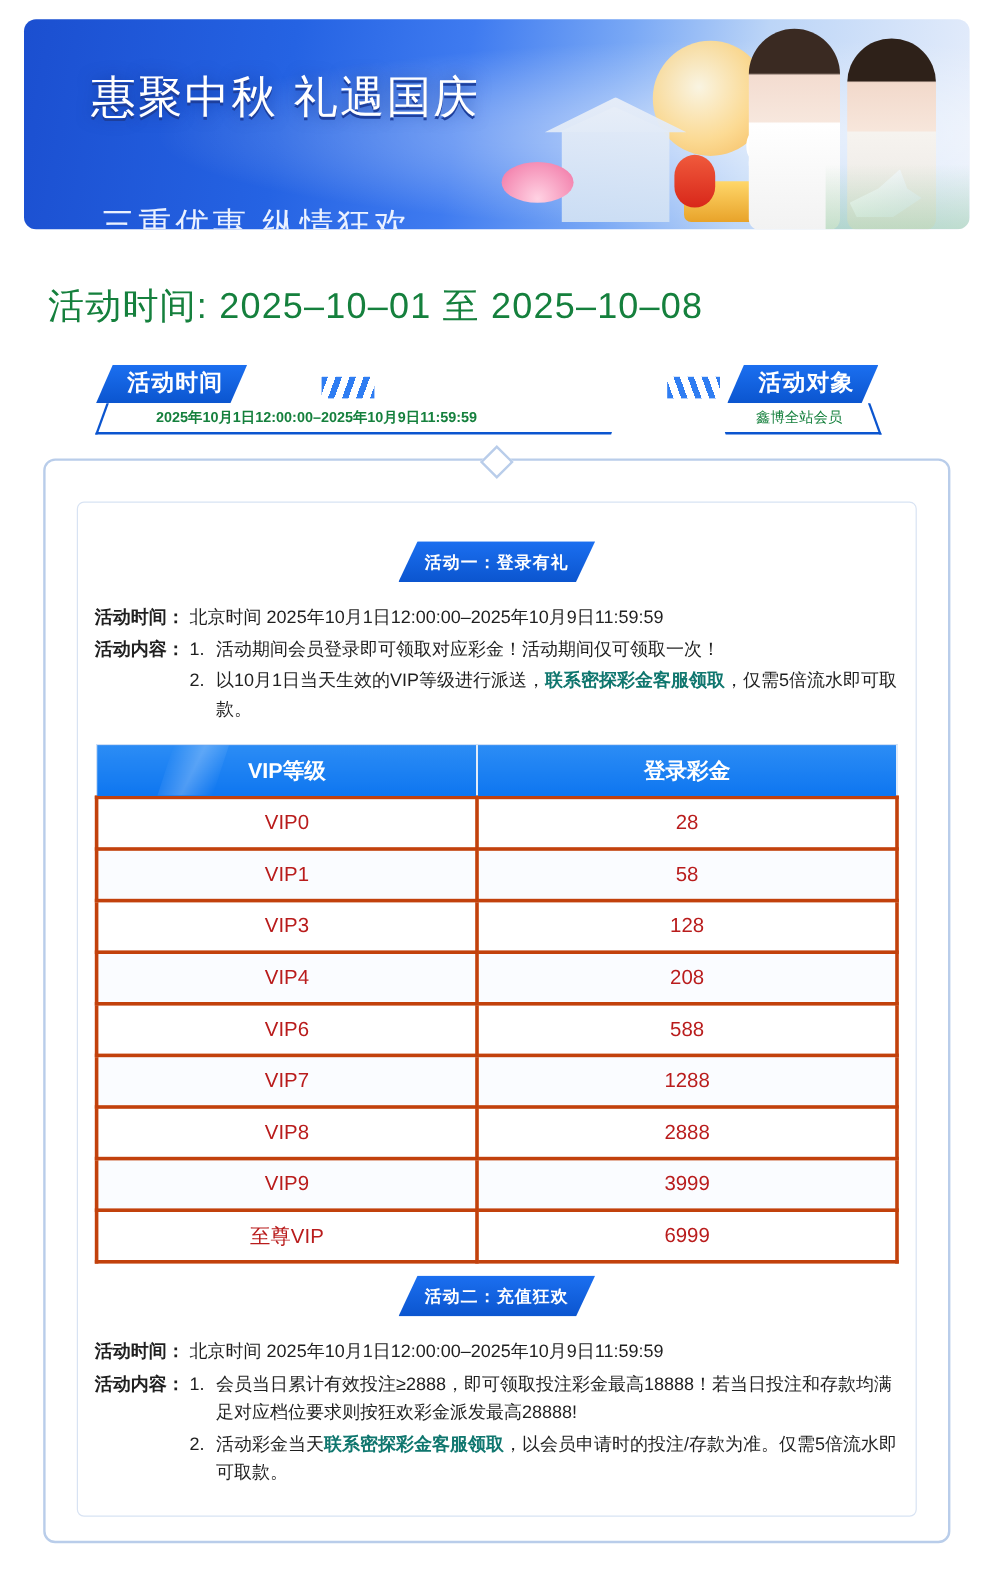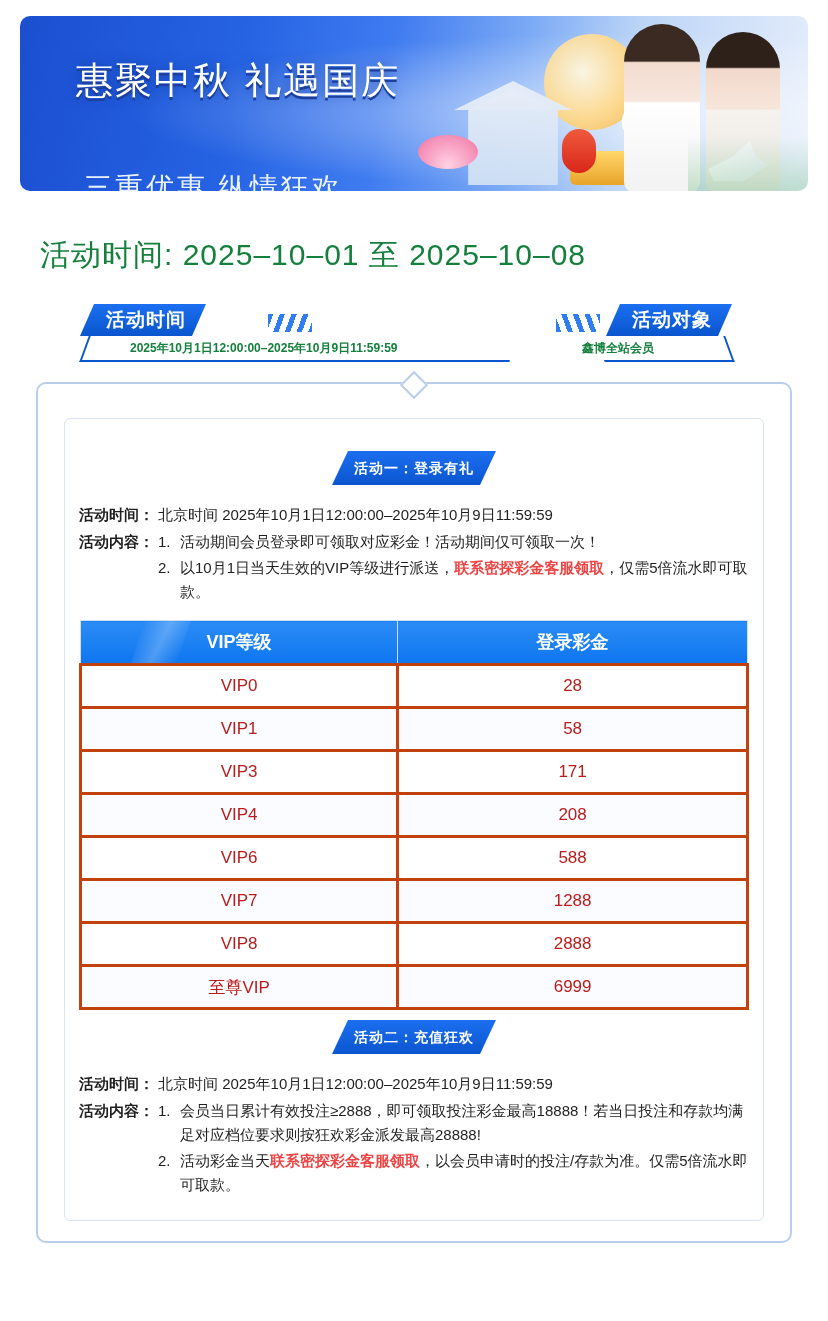--- a/index.html
+++ b/index.html
@@ -157,21 +157,21 @@
   .rl-right { left: 556px; top: 32px; width: 130px; border-left: none; border-right: 2px solid #0b55cf; transform: skewX(20deg);}
   .ribbon-val {
     position: absolute;
     top: 36px;
     font-size: 12px;
     font-weight: bold;
     color: #15803d;
     white-space: nowrap;
   }
   .rv-left { left: 86px; }
-  .rv-right { left: 538px; font-weight: bold; }
+  .rv-right { left: 586px; font-weight: normal; }
   .slashes {
     position: absolute;
     top: 10px;
     width: 44px; height: 18px;
     background: repeating-linear-gradient(110deg,#2f7df2 0 5px, transparent 5px 11px);
   }
   .sl-left { left: 224px; }
   .sl-right { left: 512px; background: repeating-linear-gradient(70deg,#2f7df2 0 5px, transparent 5px 11px); }
 
   
@@ -211,21 +211,21 @@
     clip-path: polygon(16px 0, 100% 0, calc(100% - 16px) 100%, 0 100%);
   }
 
   
   .detail { font-size: 15px; color: #1f1f1f; line-height: 1.6; }
   .detail .row { display: flex; align-items: flex-start; margin-bottom: 3px; }
   .detail .lbl { font-weight: bold; white-space: nowrap; margin-right: 4px; }
   .detail ol { margin: 0; padding-left: 0; list-style: none; }
   .detail li { display: flex; margin-bottom: 2px; }
   .detail li .num { width: 22px; flex: none; }
-  .hl { color: #ef4444; font-weight: bold; }
+  .hl { color: #0f766e; font-weight: bold; }
 
   
   table.vip {
     width: 100%;
     border-collapse: collapse;
     margin: 14px 0 10px 0;
     font-size: 17px;
   }
   table.vip th {
     background: linear-gradient(180deg,#2b8cf5,#0e76f0);
@@ -328,37 +328,41 @@
           <tr>
               <td>VIP0</td>
               <td>28</td>
             </tr>
           <tr>
               <td>VIP1</td>
               <td>58</td>
             </tr>
           <tr>
               <td>VIP3</td>
-              <td>171</td>
+              <td>128</td>
             </tr>
           <tr>
               <td>VIP4</td>
               <td>208</td>
             </tr>
           <tr>
               <td>VIP6</td>
               <td>588</td>
             </tr>
           <tr>
               <td>VIP7</td>
               <td>1288</td>
             </tr>
           <tr>
               <td>VIP8</td>
               <td>2888</td>
+            </tr>
+          <tr>
+              <td>VIP9</td>
+              <td>3999</td>
             </tr>
           <tr>
               <td>至尊VIP</td>
               <td>6999</td>
             </tr>
         </tbody>
       </table>
 
       <div class="sec-title-wrap">
         <span class="sec-title">活动二：充值狂欢</span>

